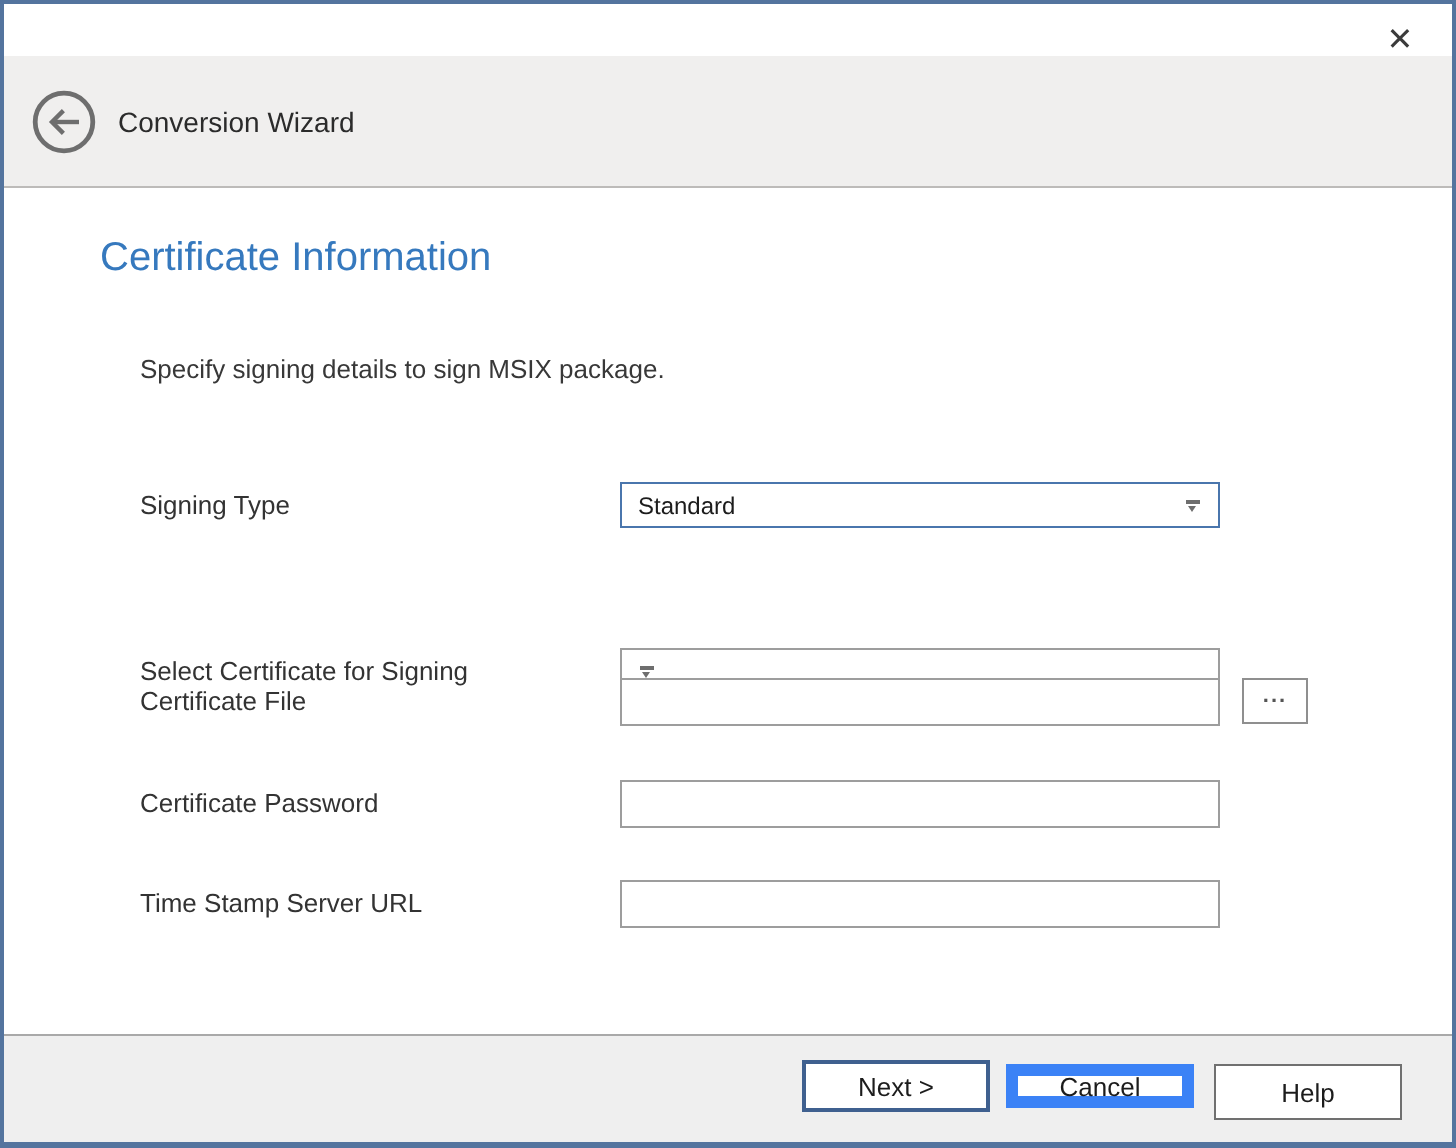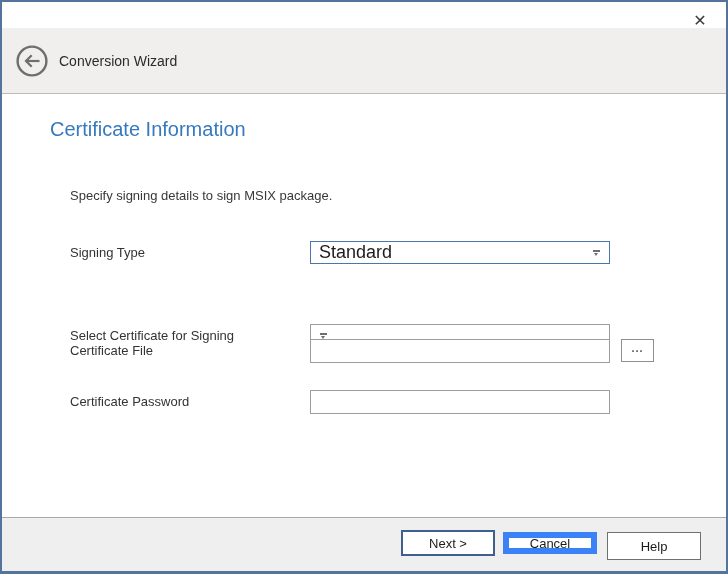--- a/index.html
+++ b/index.html
@@ -44,21 +44,21 @@
     margin-left:11px;
     font-size:14px;color:#2b2b2b;
   }
 
   
   .page-title{
     position:absolute;left:48px;top:116px;
     font-size:20px;color:#3679BE;
   }
   .page-desc{
-    position:absolute;left:68px;top:186px;
+    position:absolute;left:68px;top:175px;
     font-size:13px;color:#383838;
   }
 
   .row{position:absolute;left:0;right:0;height:24px;}
   .row-1{top:239px;}
   .row-2{top:290px;margin-top:32px;}
   .row-3{top:337px;text-decoration:underline;}
   .row-4{top:388px;}
   .row-5{top:438px;}
   .field-label{
@@ -69,21 +69,21 @@
   .combo{
     position:absolute;left:308px;top:0;
     width:300px;height:23px;
     background:#ffffff;
     border:1px solid #9d9d9d;
     display:flex;align-items:center;
     padding:0 8px;
   }
   .combo.focused{border-color:#4A76AD;}
   .combo-value{
-    flex:1;font-size:18px;color:#1c1c1c;
+    flex:1;font-size:12px;color:#1c1c1c;
     white-space:nowrap;overflow:hidden;
   }
   .combo-arrow{
     width:9px;height:7px;position:relative;flex:0 0 auto;
   }
   .combo-arrow::before{
     content:"";position:absolute;left:1px;top:1px;
     width:7px;height:2px;background:#6e6e6e;
   }
   .combo-arrow::after{
@@ -182,20 +182,24 @@
     <div class="field-label">Certificate File</div>
     <input class="tbox" type="text" value="" style="">
     <button class="browse-btn">...</button>
   </div>
 
   <div class="row row-4">
     <div class="field-label">Certificate Password</div>
     <input class="tbox" type="text" value="" style="">
   </div>
 
+  <div class="row row-5">
+    <div class="field-label">Time Stamp Server URL</div>
+    <input class="tbox" type="text" value="" style="">
+  </div>
 
   <div class="footer">
     <button class="btn btn-next">Next &gt;</button>
     <button class="btn btn-cancel">Cancel</button>
     <button class="btn btn-help">Help</button>
   </div>
 
 </div>
 
 </body></html>

